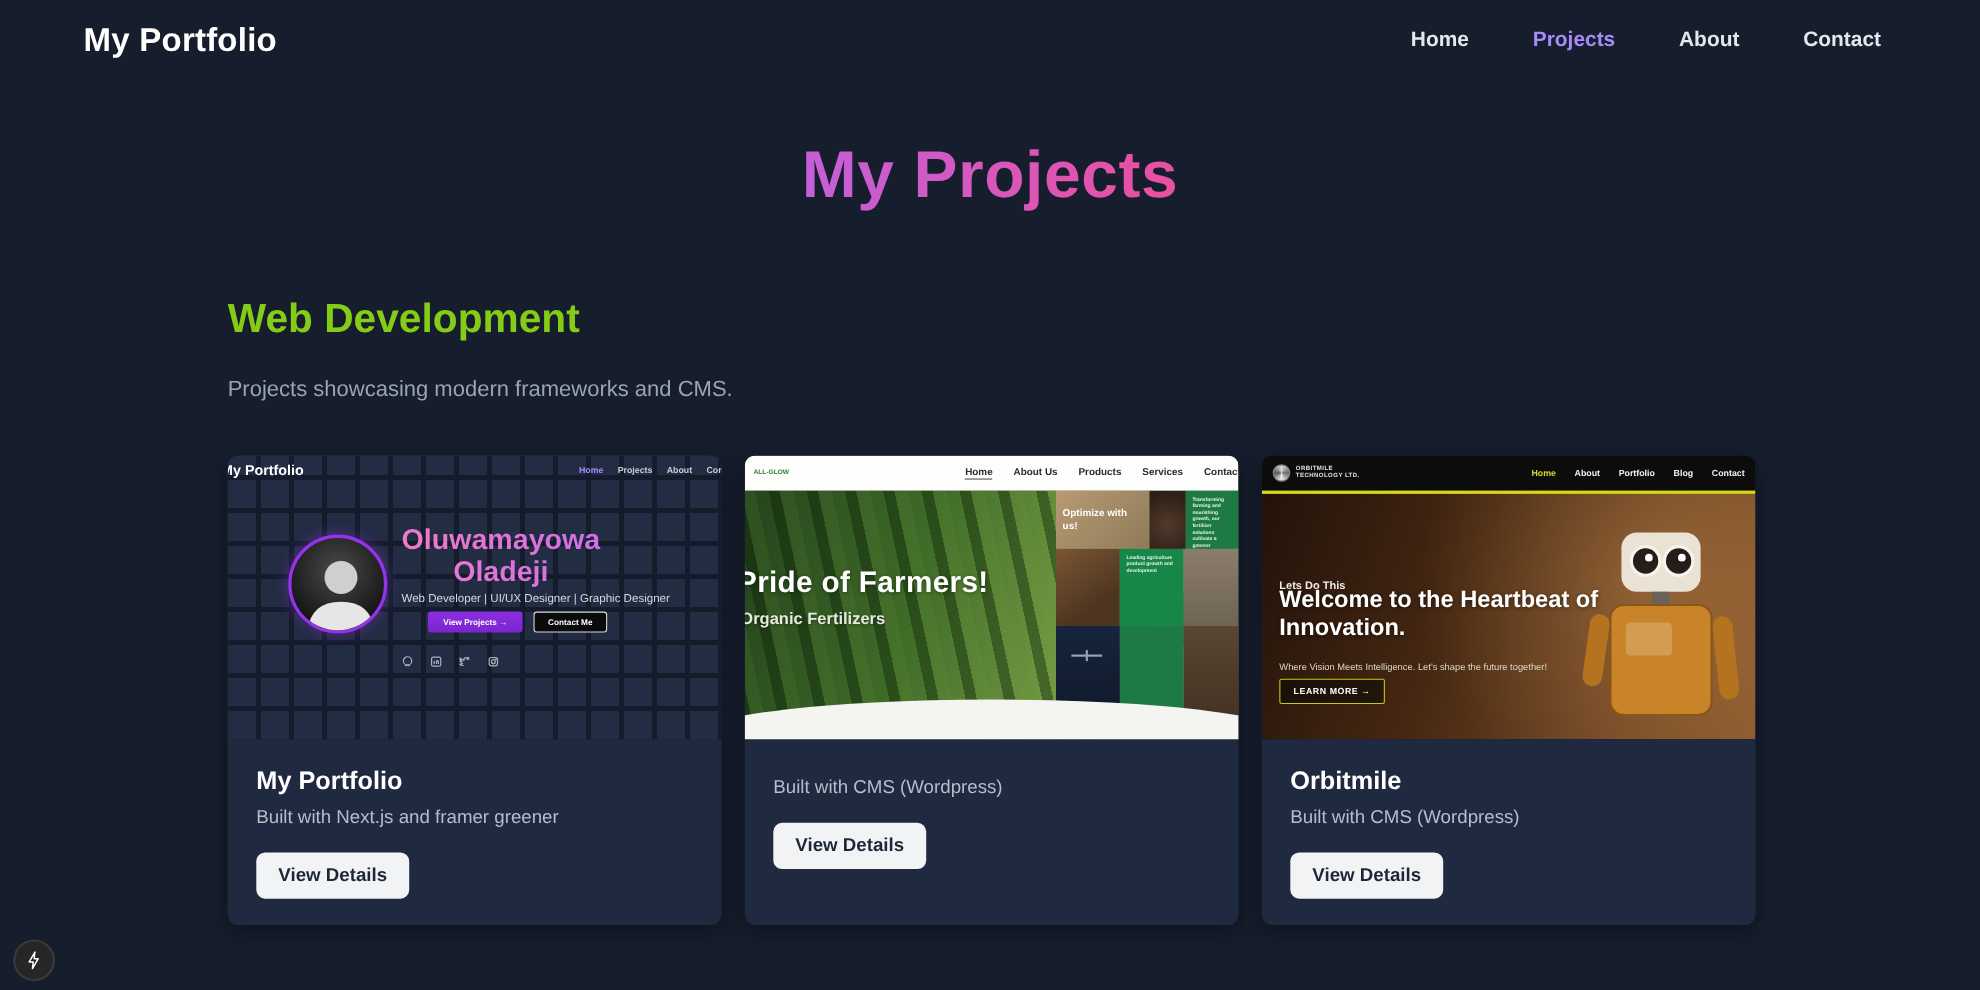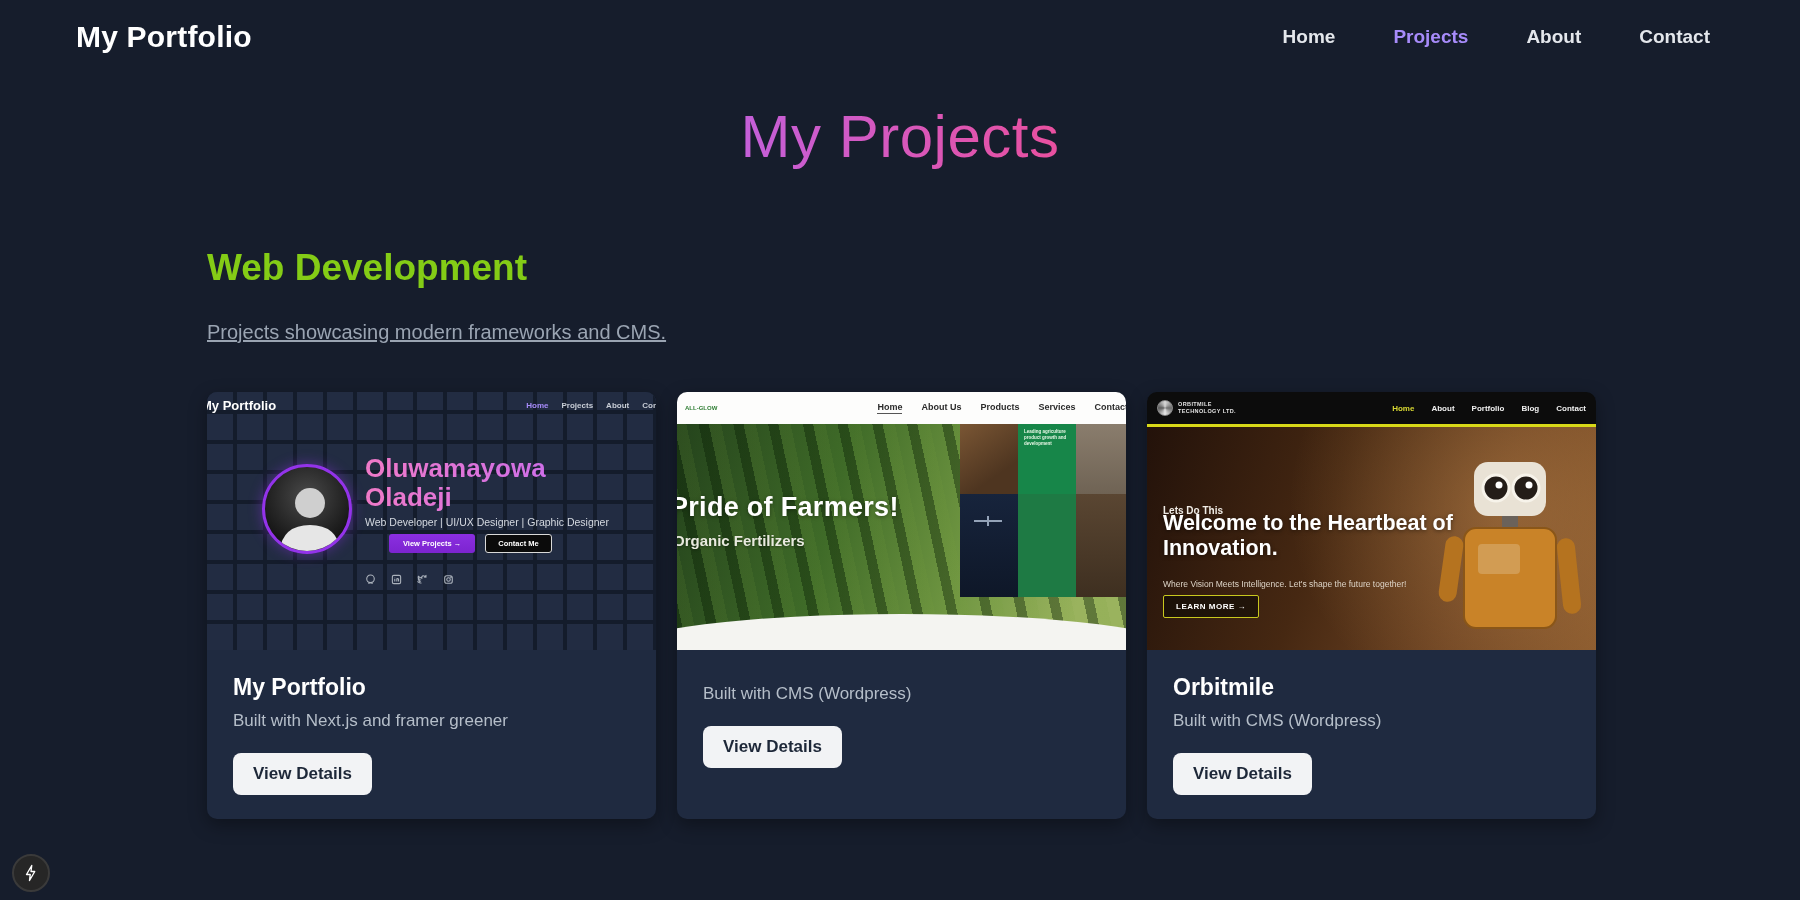--- a/index.html
+++ b/index.html
@@ -17,31 +17,32 @@
     padding:20px 90px 0 76px;
   }
   .logo { font-size:30px; font-weight:800; color:#fff; letter-spacing:.2px; }
   .main-nav { display:flex; gap:58px; }
   .main-nav a { font-size:19px; font-weight:700; color:#e4e7ec; text-decoration:none; cursor:pointer; }
   .main-nav a.active { color:#a78bfa; }
 
   
   .hero { text-align:center; margin-top:48px; }
   .hero h1 {
-    font-size:60px; font-weight:400; letter-spacing:.5px;
+    font-size:60px; font-weight:700; letter-spacing:.5px;
     background:linear-gradient(90deg,#c45fd9,#e9509f);
     -webkit-background-clip:text; background-clip:text; color:transparent;
     display:inline-block;
+    margin-top:22px;
   }
   .hero p { margin-top:34px; font-size:23px; color:#c5ccd6; }
 
   
   .section { margin:76px 0 0 207px; }
   .section h2 { font-size:37px; font-weight:800; color:#84cc16; }
-  .section > p { margin-top:32px; font-size:20px; color:#9aa4b2;text-decoration:underline; }
+  .section > p { margin-top:32px; font-size:20px; color:#9aa4b2; }
 
   
   .cards { display:flex; gap:21px; margin-top:48px; }
   .card {
     width:449px; background:#1f2a40; border-radius:10px; overflow:hidden;
     box-shadow:0 6px 18px rgba(0,0,0,.35);
     flex:none;
   }
   .thumb { position:relative; height:258px; overflow:hidden; background:#10161f; }
   .card-body { padding:24px 26px; }
@@ -72,21 +73,21 @@
   .tp-avatar {
     position:absolute; left:55px; top:72px; width:90px; height:90px;
     border-radius:50%; border:3px solid #9333ea;
     background:radial-gradient(circle at 50% 35%, #4a4a4a, #141414 75%);
     overflow:hidden; box-shadow:0 0 14px rgba(147,51,234,.45);
   }
   .tp-name {
     position:absolute; left:158px; top:62px;
     font-size:26px; font-weight:800; line-height:1.12;
     background:linear-gradient(90deg,#f07ac8,#cf6fe8);
-    -webkit-background-clip:text; background-clip:text; color:transparent;
+    -webkit-background-clip:text; background-clip:text; color:transparent;text-align:center;
   }
   .tp-role { position:absolute; left:158px; top:124px; font-size:10.5px; color:#d4d9e0; }
   .tp-buttons { position:absolute; left:158px; top:142px; display:flex; gap:10px;padding-left:24px; }
   .tp-btn-primary {
     font-size:7.5px; font-weight:700; color:#fff;
     background:linear-gradient(#8b2fe0,#7c24d0);
     border-radius:3px; padding:5px 14px;
   }
   .tp-btn-secondary {
     font-size:7.5px; font-weight:700; color:#fff;
@@ -274,20 +275,29 @@
             <span>About Us</span>
             <span>Products</span>
             <span>Services</span>
             <span>Contact</span>
           </span>
         </div>
         <div class="ag-field"></div>
         <div class="ag-headline">Pride of Farmers!</div>
         <div class="ag-subheadline">Organic Fertilizers</div>
         <div class="ag-tiles">
+          <div class="ag-row" style="height:53px">
+            <div class="ag-tile tan" style="width:85px">
+              <div class="ag-tile-optimize">Optimize with us!</div>
+            </div>
+            <div class="ag-tile soil" style="width:33px"></div>
+            <div class="ag-tile green" style="width:48px">
+              <div class="ag-tiny-text">Transforming farming and nourishing growth, our fertilizer solutions cultivate a greener tomorrow</div>
+            </div>
+          </div>
           <div class="ag-row" style="height:70px">
             <div class="ag-tile planting" style="width:58px"></div>
             <div class="ag-tile green2" style="width:58px">
               <div class="ag-tiny-text">Leading agriculture product growth and development</div>
             </div>
             <div class="ag-tile gray" style="width:50px"></div>
           </div>
           <div class="ag-row" style="height:103px">
             <div class="ag-tile navy" style="width:58px">
                 <div class="ag-drone"></div>

